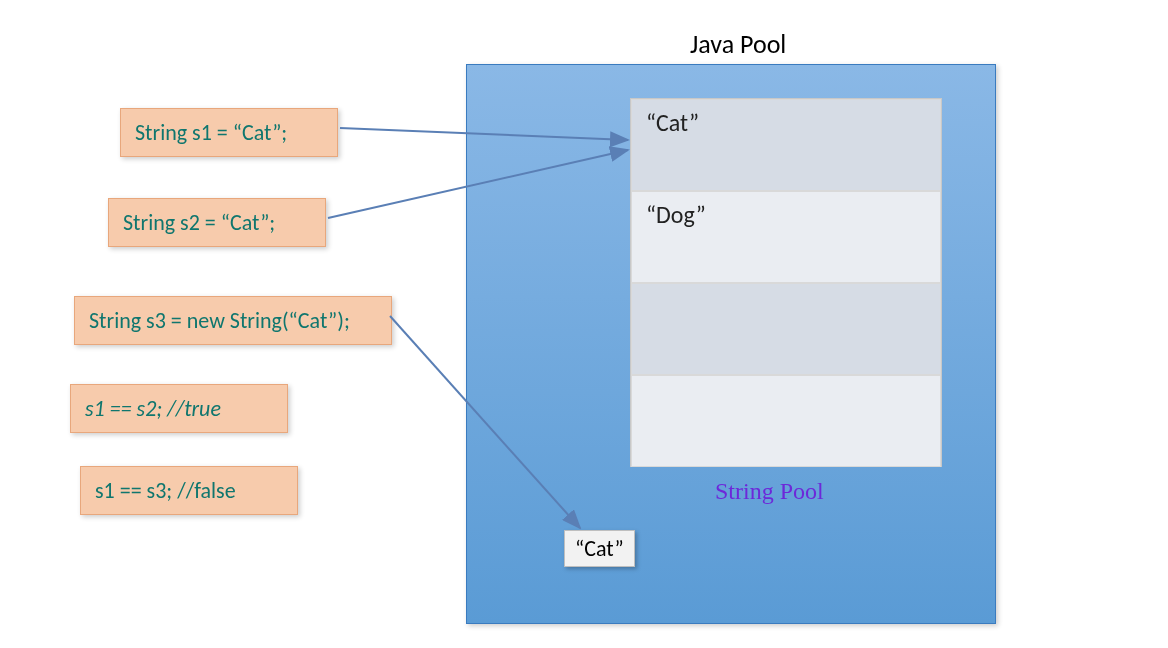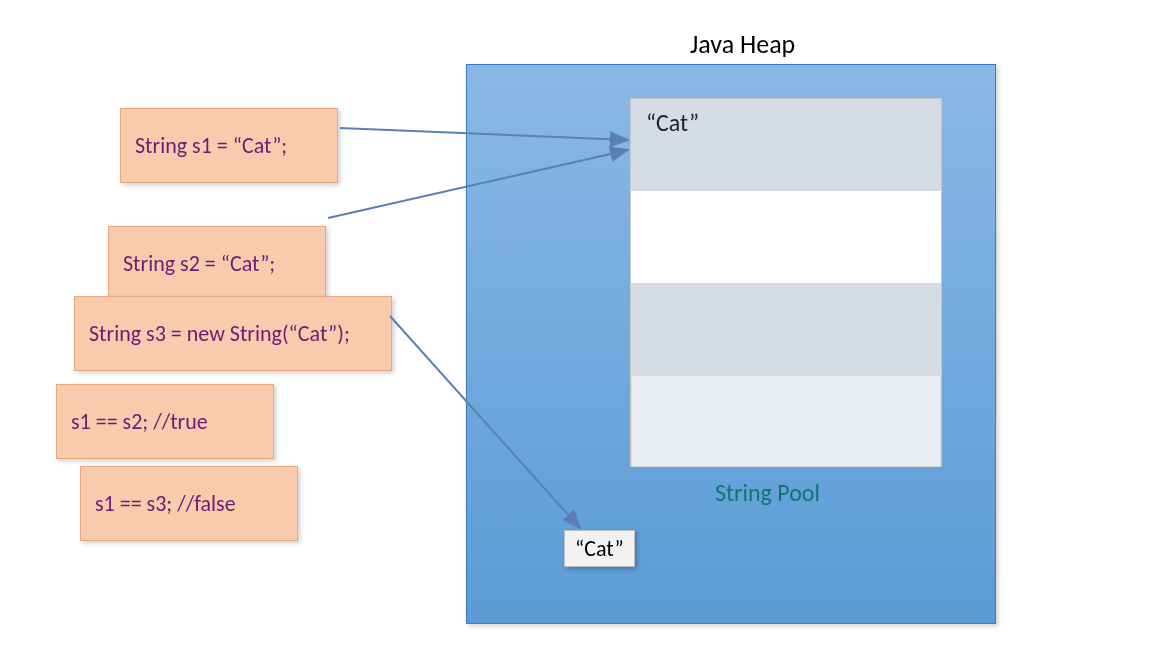--- a/index.html
+++ b/index.html
@@ -32,67 +32,69 @@
       border: 1px solid #d9d9d9;
       padding: 8px 14px;
       font-size: 24px;
       color: #222;
     }
     .pool-row.dark { background: #d6dce5; }
     .pool-row.light { background: #eaedf2; }
     .pool-label {
       position: absolute;
       font-size: 24px;
-      color: #0f766e;
+      color: #6d28d9;
+      font-family: Liberation Serif, serif;
     }
     .heap-cat-box {
       position: absolute;
       background: #f2f2f2;
       border: 1px solid #bfbfbf;
       padding: 4px 10px;
       font-size: 22px;
       box-shadow: 2px 2px 4px rgba(0,0,0,0.25);
     }
     .code-box {
       position: absolute;
       background: #f7cbac;
       border: 1px solid #e8a77c;
-      padding: 23px 14px;
+      padding: 10px 14px;
       font-size: 22px;
-      color: #701a75;
+      color: #0f766e;
       box-shadow: 2px 2px 5px rgba(0,0,0,0.2);
     }
     svg.arrows {
       position: absolute;
       left: 0; top: 0;
       width: 1168px; height: 648px;
       pointer-events: none;
     }
   </style>
 </head>
 <body>
 
-<div class="heap-title" style="left: 690px; top: 28px;">Java Heap</div>
+<div class="heap-title" style="left: 690px; top: 28px;">Java Pool</div>
 
 <div class="heap-box" style="left: 466px; top: 64px; width: 530px; height: 560px;"></div>
 
 <div class="string-pool" style="left: 630px; top: 98px; width: 312px; height: 369px;">
   <div class="pool-row dark" style="top: 0px; height: 92px;"><span>“Cat”</span></div>
+  <div class="pool-row light" style="top: 92px; height: 92px;"><span>“Dog”</span></div>
   <div class="pool-row dark" style="top: 184px; height: 92px;"><span></span></div>
   <div class="pool-row light" style="top: 276px; height: 92px;"><span></span></div>
 </div>
 
 <div class="pool-label" style="left: 715px; top: 478px;">String Pool</div>
 
 <div class="heap-cat-box" style="left: 564px; top: 530px;">“Cat”</div>
 
 <div class="code-box" style="left: 120px; top: 108px; min-width: 218px;">String s1 = “Cat”;</div>
-<div class="code-box" style="left: 108px; top: 198px; min-width: 218px; margin-top: 28px;">String s2 = “Cat”;</div>
+<div class="code-box" style="left: 108px; top: 198px; min-width: 218px;">String s2 = “Cat”;</div>
 <div class="code-box" style="left: 74px; top: 296px; min-width: 318px;">String s3 = new String(“Cat”);</div>
-<div class="code-box" style="left: 56px; top: 384px; min-width: 218px;">s1 == s2; //true</div>
+<div class="code-box" style="left: 70px; top: 384px; min-width: 218px; font-style: italic;">s1 == s2; //true</div>
 <div class="code-box" style="left: 80px; top: 466px; min-width: 218px;">s1 == s3; //false</div>
 
 <svg class="arrows">
   <defs>
     <marker id="arrowhead" markerWidth="10" markerHeight="8" refX="9" refY="4" orient="auto">
       <polygon points="0 0, 10 4, 0 8" fill="#5a7fb5"></polygon>
     </marker>
   </defs>
   <g id="arrow-lines" stroke="#5a7fb5" stroke-width="2" fill="none" marker-end="url(#arrowhead)">
       <line x1="340" y1="128" x2="628" y2="140"></line>

